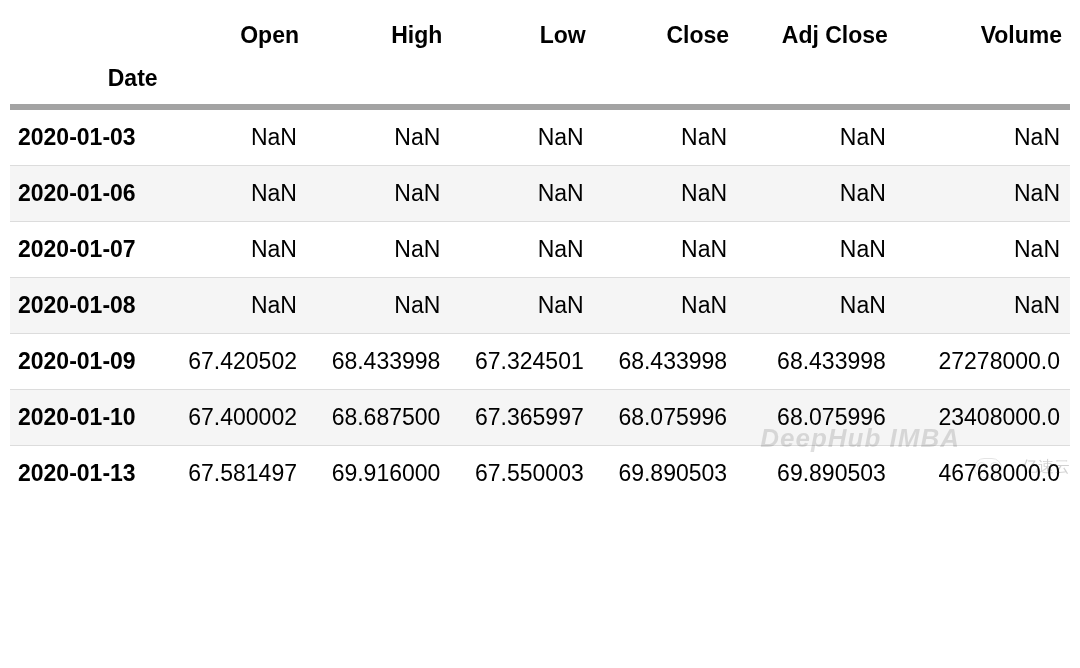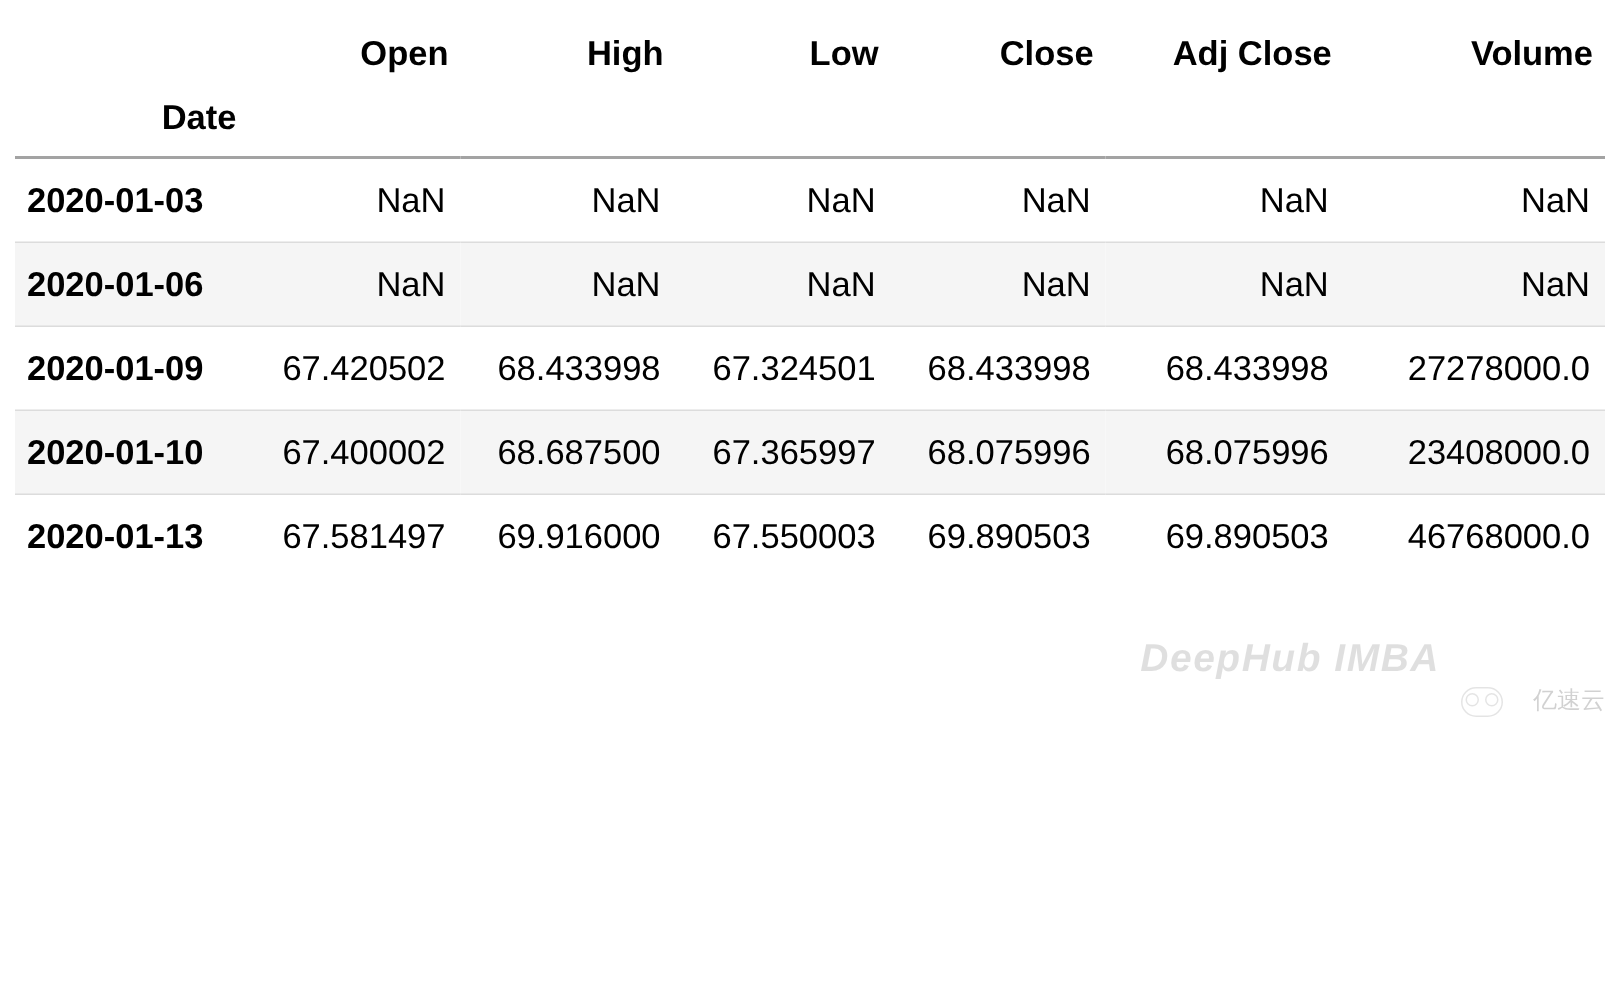--- a/index.html
+++ b/index.html
@@ -2,21 +2,21 @@
 <html><head>
 <meta charset="utf-8">
 <style>
   html,body{margin:0;padding:0;background:#fff;font-family:-apple-system,BlinkMacSystemFont,"Helvetica Neue",Arial,sans-serif;color:#000;}
   .wrap{width:1080px;height:484px;box-sizing:border-box;padding:10px 10px 0 10px;position:relative;overflow:hidden;}
   table{border-collapse:collapse;width:100%;table-layout:fixed;}
   th,td{font-size:23px;padding:14px 8px;white-space:nowrap;}
   thead th{font-weight:800;text-align:right;border:none;}
   thead th.idx{text-align:right;padding-right:6px;}
   thead tr.top th{padding-top:12px;padding-bottom:16px;}
-  thead tr.sep th{border-bottom:2px solid #a3a3a3;padding-top:0;padding-bottom:12px;}
+  thead tr.sep th{border-bottom:6px solid #a3a3a3;padding-top:0;padding-bottom:12px;}
   tbody td{border-bottom:1px solid #dcdcdc;}
   tbody tr:nth-child(even) td{background:#f5f5f5;}
   tbody tr:last-child td{border-bottom:none;}
   td.date{font-weight:800;text-align:left;padding-left:8px;}
   td.val{text-align:right;padding-right:10px;}
   col.c0{width:150px;}
   col.c1{width:140px;}
   col.c2{width:140px;}
   col.c3{width:140px;}
   col.c4{width:140px;}
@@ -75,20 +75,38 @@
         <tr>
           <td class="date">2020-01-06</td>
           <td class="val">NaN</td>
           <td class="val">NaN</td>
           <td class="val">NaN</td>
           <td class="val">NaN</td>
           <td class="val">NaN</td>
           <td class="val">NaN</td>
         </tr>
         <tr>
+          <td class="date">2020-01-07</td>
+          <td class="val">NaN</td>
+          <td class="val">NaN</td>
+          <td class="val">NaN</td>
+          <td class="val">NaN</td>
+          <td class="val">NaN</td>
+          <td class="val">NaN</td>
+        </tr>
+        <tr>
+          <td class="date">2020-01-08</td>
+          <td class="val">NaN</td>
+          <td class="val">NaN</td>
+          <td class="val">NaN</td>
+          <td class="val">NaN</td>
+          <td class="val">NaN</td>
+          <td class="val">NaN</td>
+        </tr>
+        <tr>
           <td class="date">2020-01-09</td>
           <td class="val">67.420502</td>
           <td class="val">68.433998</td>
           <td class="val">67.324501</td>
           <td class="val">68.433998</td>
           <td class="val">68.433998</td>
           <td class="val">27278000.0</td>
         </tr>
         <tr>
           <td class="date">2020-01-10</td>

